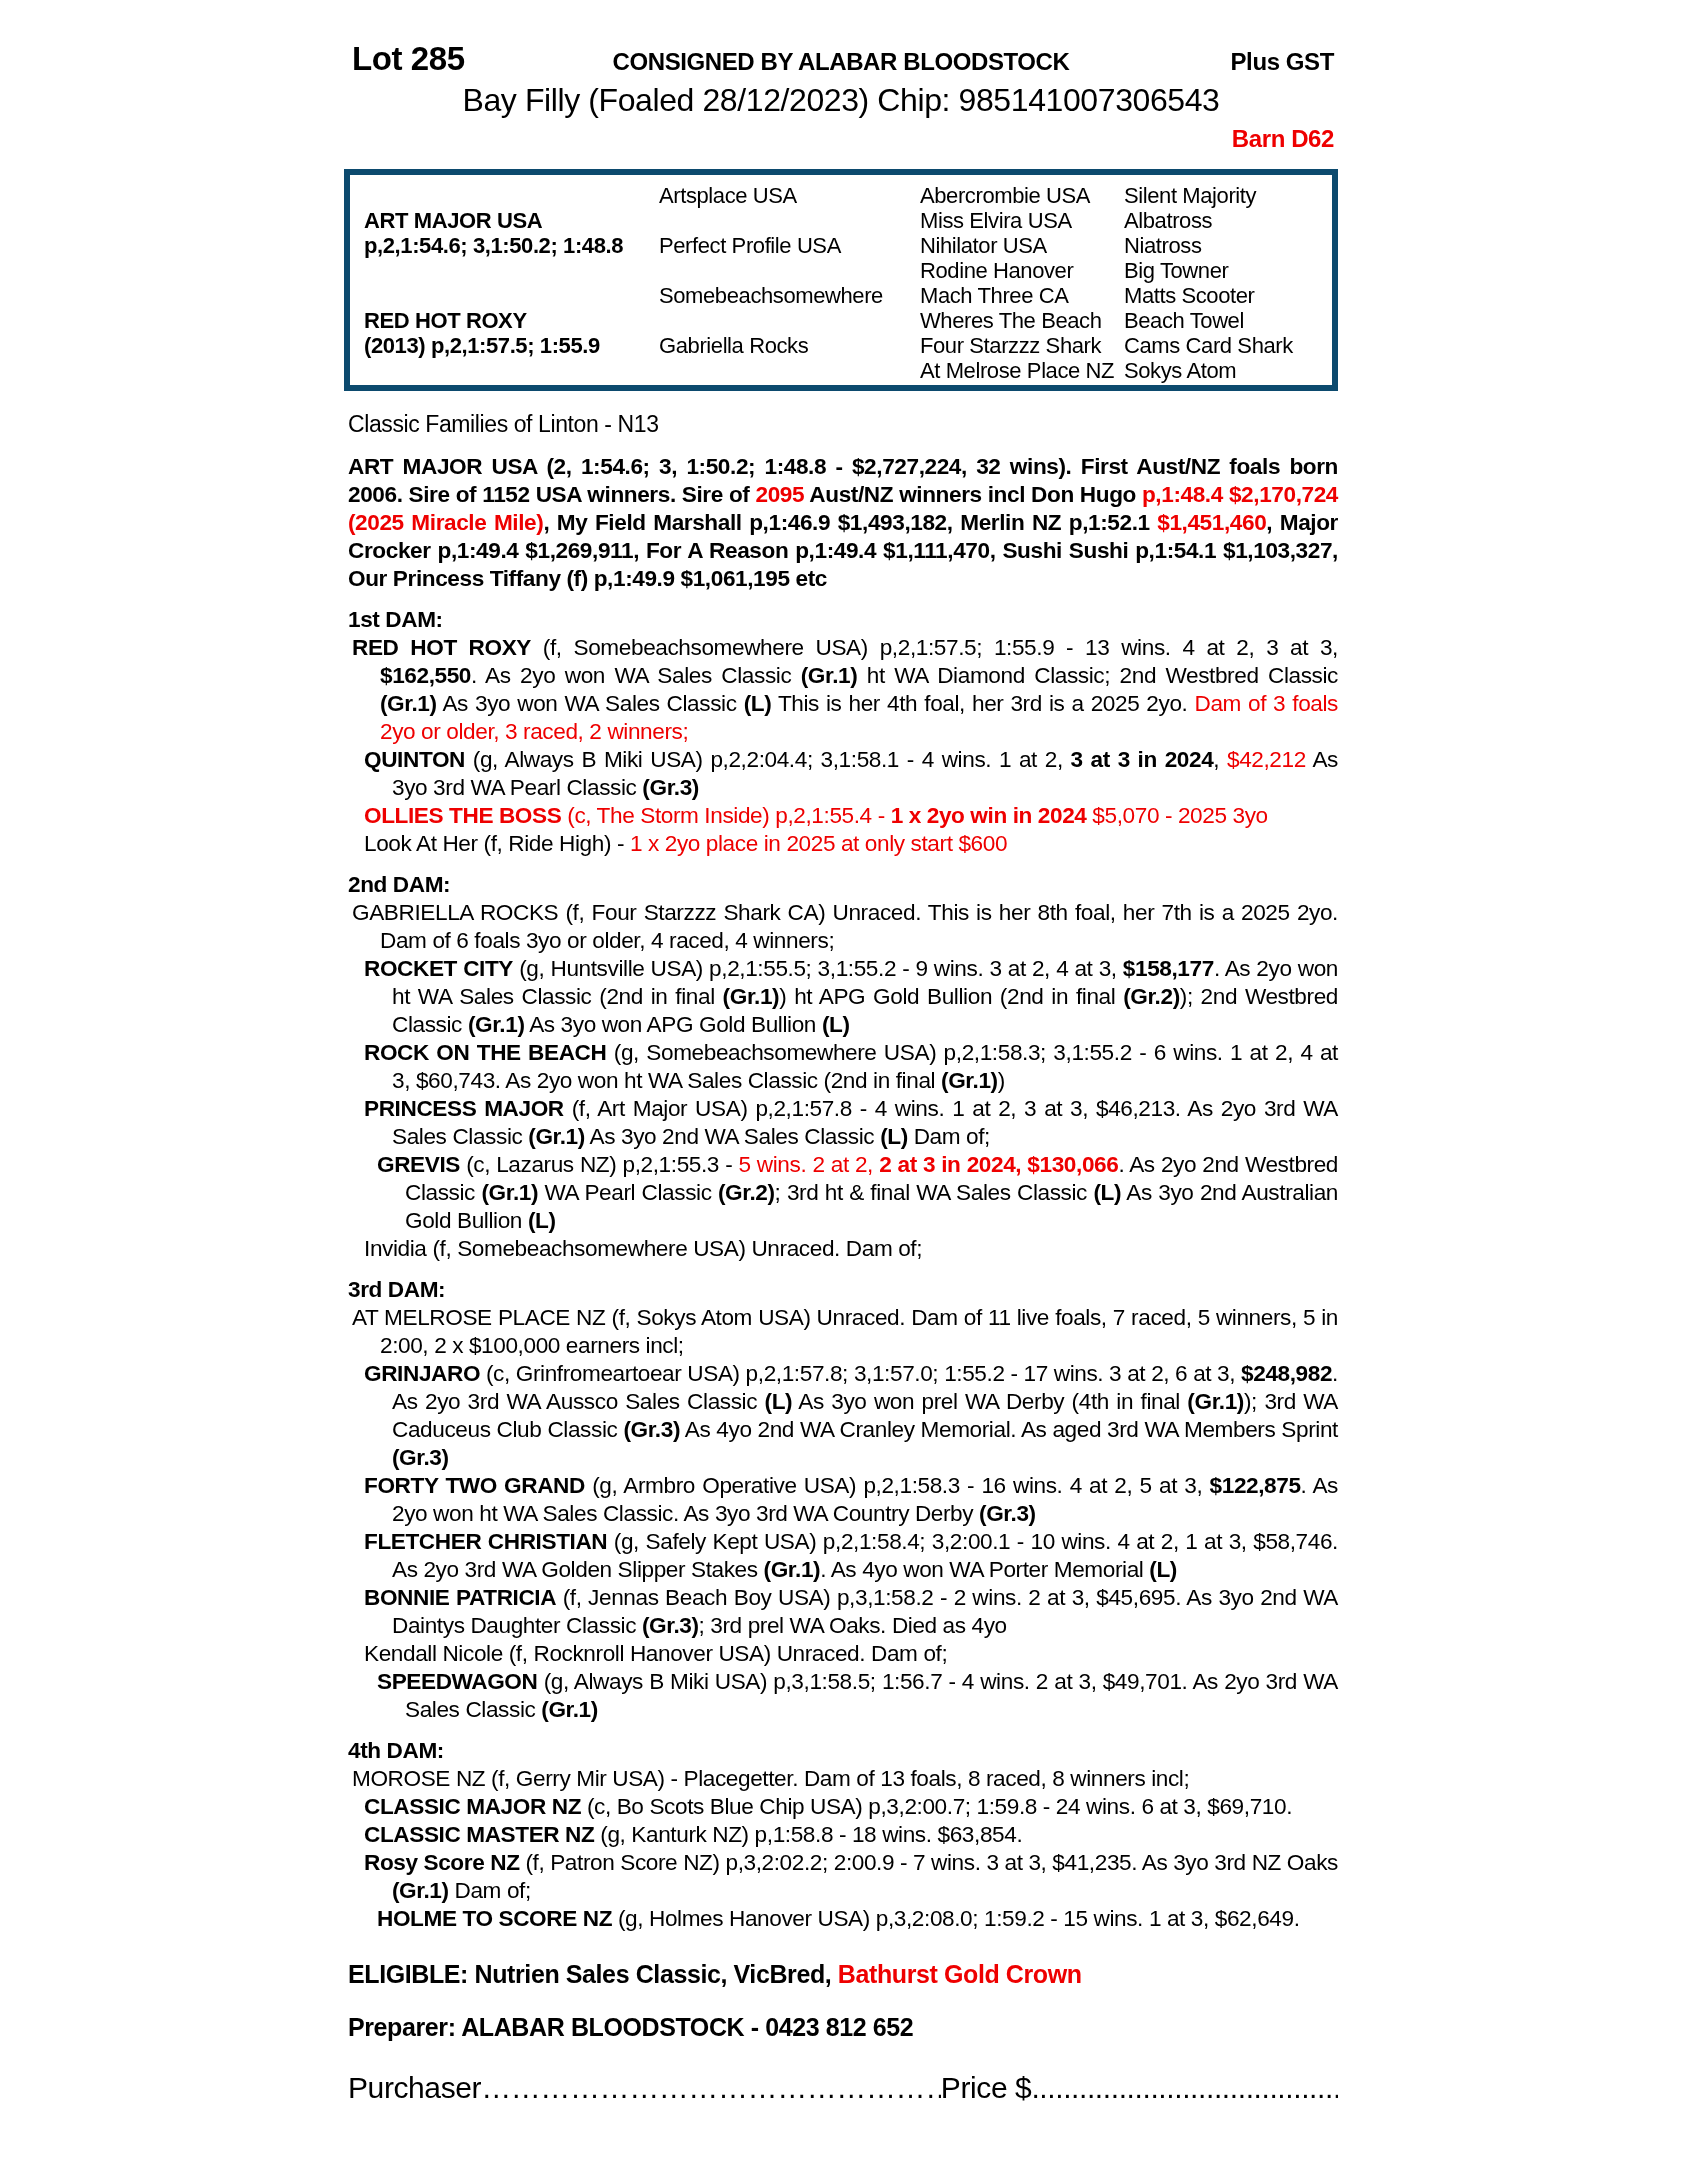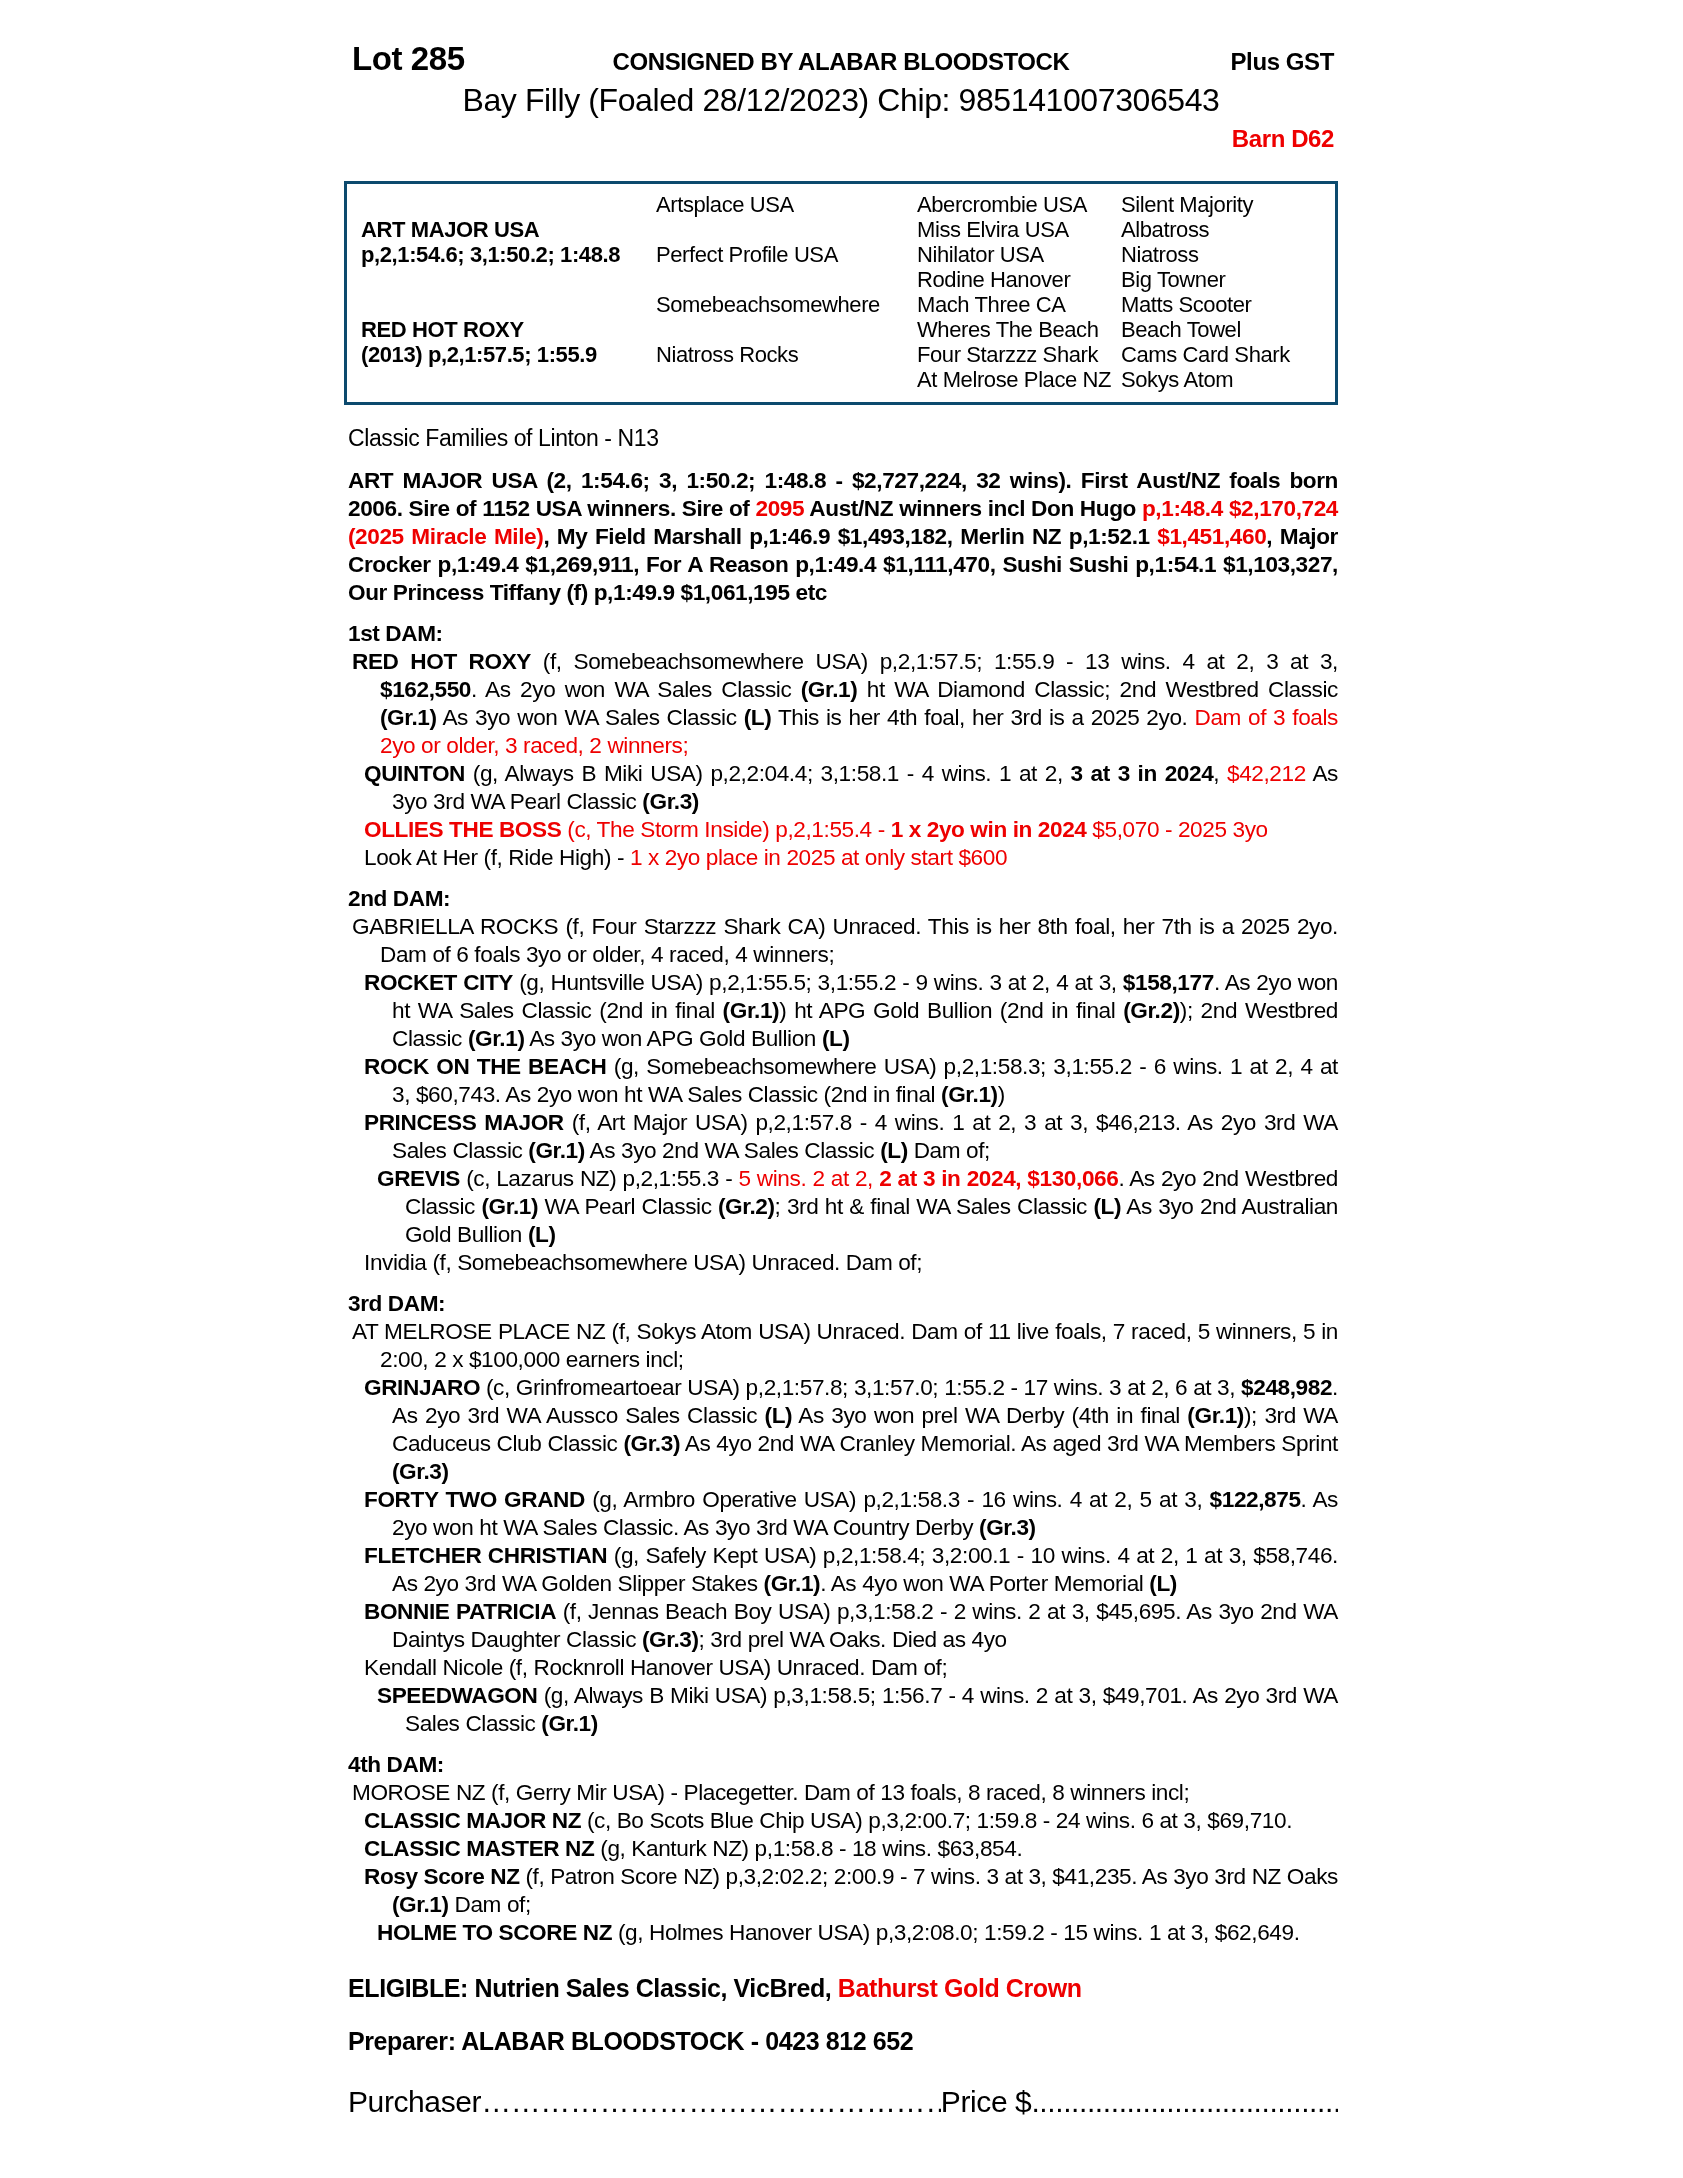--- a/index.html
+++ b/index.html
@@ -14,24 +14,24 @@
   
   .hdr-line1{ display:grid; grid-template-columns:248px 1fr 248px; align-items:baseline; }
   .lot{ font-size:33px; font-weight:bold; padding-left:8px; }
   .consigned{ font-size:24px; font-weight:bold; text-align:center; }
   .plusgst{ font-size:24px; font-weight:bold; text-align:right; padding-right:4px; }
   .hdr-line2{ font-size:32px; text-align:center; margin-top:4px; }
   .hdr-line3{ font-size:24px; font-weight:bold; text-align:right; color:var(--red); margin-top:6px; padding-right:4px; }
 
   
   .ped-table{
-    margin-top:28px; border:3px solid #0c4a6e;
+    margin-top:16px; border:6px solid #0c4a6e;
     display:grid; grid-template-columns:295px 261px 204px 1fr;
     grid-auto-rows:25px; align-items:center;
-    padding:8px 4px 10px 14px; font-size:22px;
+    padding:8px 4px 2px 14px; font-size:22px;
   }
   .ped-cell{ white-space:nowrap; overflow:visible; }
   .ped-cell.c0{ font-weight:bold; }
 
   .family-line{ margin:20px 0 0 4px; font-size:23px; }
 
   
   .bodytext{ margin-top:0; font-size:22.6px; line-height:28px; }
   .bodytext p{ margin:0; text-align:justify; }
   .p-sire{ font-weight:bold; margin-top:15px !important; padding-left:4px; }
@@ -86,21 +86,21 @@
         <div class="ped-cell c3">Big Towner</div>
         <div class="ped-cell c0"></div>
         <div class="ped-cell c1">Somebeachsomewhere</div>
         <div class="ped-cell c2">Mach Three CA</div>
         <div class="ped-cell c3">Matts Scooter</div>
         <div class="ped-cell c0">RED HOT ROXY</div>
         <div class="ped-cell c1"></div>
         <div class="ped-cell c2">Wheres The Beach</div>
         <div class="ped-cell c3">Beach Towel</div>
         <div class="ped-cell c0">(2013) p,2,1:57.5; 1:55.9</div>
-        <div class="ped-cell c1">Niatross Rocks</div>
+        <div class="ped-cell c1">Gabriella Rocks</div>
         <div class="ped-cell c2">Four Starzzz Shark</div>
         <div class="ped-cell c3">Cams Card Shark</div>
         <div class="ped-cell c0"></div>
         <div class="ped-cell c1"></div>
         <div class="ped-cell c2">At Melrose Place NZ</div>
         <div class="ped-cell c3">Sokys Atom</div>
       </div>
 
     <div class="family-line">Classic Families of Linton - N13</div>
 

